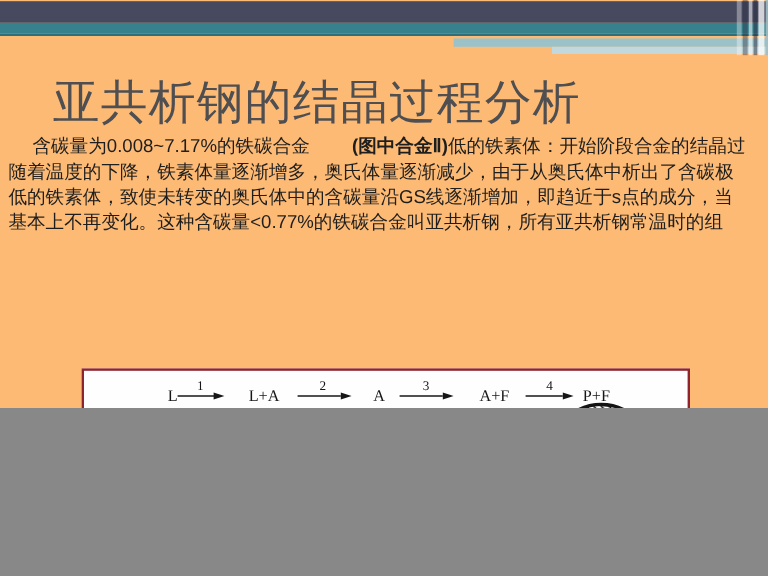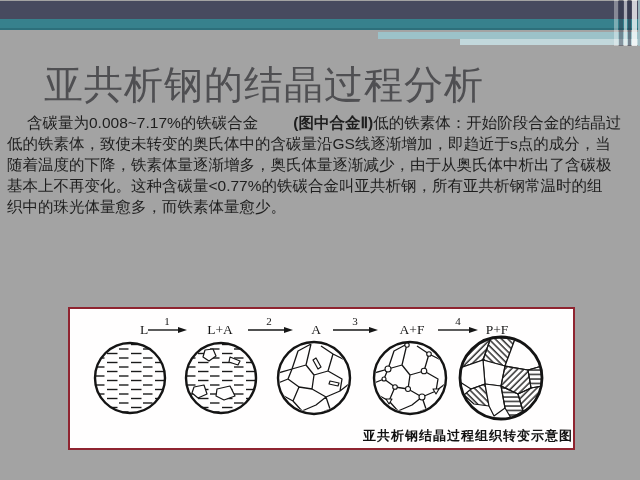--- a/index.html
+++ b/index.html
@@ -1,17 +1,17 @@
 <!DOCTYPE html>
 <html style="--navy: #474a5f; --teal: #37818d; --teal-dark: #2d6f7b; --light-teal: #9cc2c9; --lighter-teal: #c2d8dc; --title-color: #4f4f52; --text-color: #1e1e1e; --figure-border: #8f2430;"><head>
 <meta charset="utf-8">
 <style>
   html,body{margin:0;padding:0;background:#888;}
   .slide{
-    position:relative;width:640px;height:480px;background:#a3a3a3;
+    position:relative;width:640px;height:340px;background:#fdba74;
     overflow:hidden;font-family:"Liberation Sans",sans-serif;
   }
   
   .bar{position:absolute;left:0;width:640px;}
   .bar-navy{top:1px;height:18px;background:var(--navy,#474a5f);}
   .bar-teal{top:19px;height:9px;background:var(--teal,#37818d);}
   .bar-teal-dark{top:28px;height:2px;background:var(--teal-dark,#2d6f7b);}
   .bar-light-a{position:absolute;left:378px;top:32px;width:262px;height:7px;background:var(--light-teal,#9cc2c9);}
   .bar-light-b{position:absolute;left:460px;top:39px;width:180px;height:6px;background:var(--lighter-teal,#c2d8dc);}
   .stripe{position:absolute;top:0;height:46px;}
@@ -64,24 +64,23 @@
   <div class="stripe s2"></div>
   <div class="stripe s3"></div>
   <div class="stripe s4"></div>
   <div class="stripe s5"></div>
   <div class="stripe s6"></div>
 
   <h1 class="title">亚共析钢的结晶过程分析</h1>
 
   <div class="bodytext">
     <div class="tline first"><span>含碳量为0.008~7.17%的铁碳合金</span><b>(图中合金Ⅱ)</b><span>低的铁素体：开始阶段合金的结晶过</span></div>
+    <div class="tline">随着温度的下降，铁素体量逐渐增多，奥氏体量逐渐减少，由于从奥氏体中析出了含碳极</div>
     <div class="tline">低的铁素体，致使未转变的奥氏体中的含碳量沿GS线逐渐增加，即趋近于s点的成分，当</div>
-    <div class="tline">随着温度的下降，铁素体量逐渐增多，奥氏体量逐渐减少，由于从奥氏体中析出了含碳极</div>
     <div class="tline">基本上不再变化。这种含碳量&lt;0.77%的铁碳合金叫亚共析钢，所有亚共析钢常温时的组</div>
-    <div class="tline">织中的珠光体量愈多，而铁素体量愈少。</div>
   </div>
 
   <div class="figure">
     <svg class="fig-svg" width="503" height="139" viewBox="0 0 503 139">
       <defs>
         <pattern id="pDash" width="24" height="9" patternUnits="userSpaceOnUse">
           <line x1="1" y1="2.5" x2="11.5" y2="2.5" stroke="#1a1a1a" stroke-width="1.4"></line>
           <line x1="13" y1="7" x2="22.5" y2="7" stroke="#1a1a1a" stroke-width="1.4"></line>
         </pattern>
         <pattern id="pH1" width="4.5" height="4.5" patternUnits="userSpaceOnUse" patternTransform="rotate(45)">

